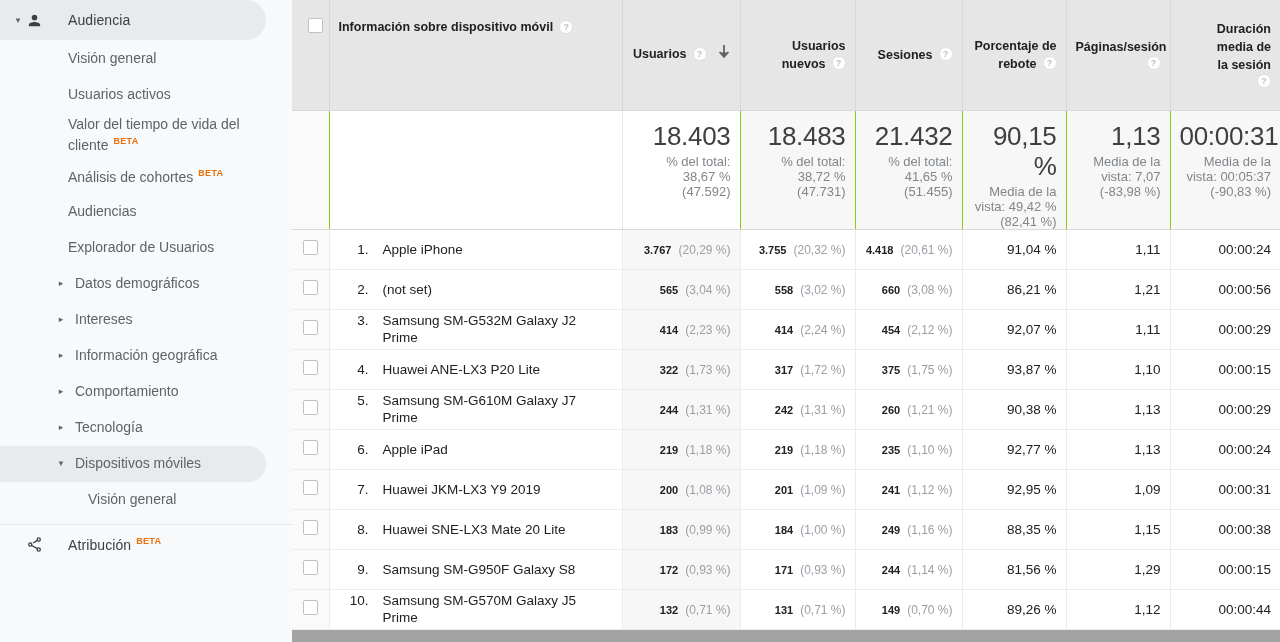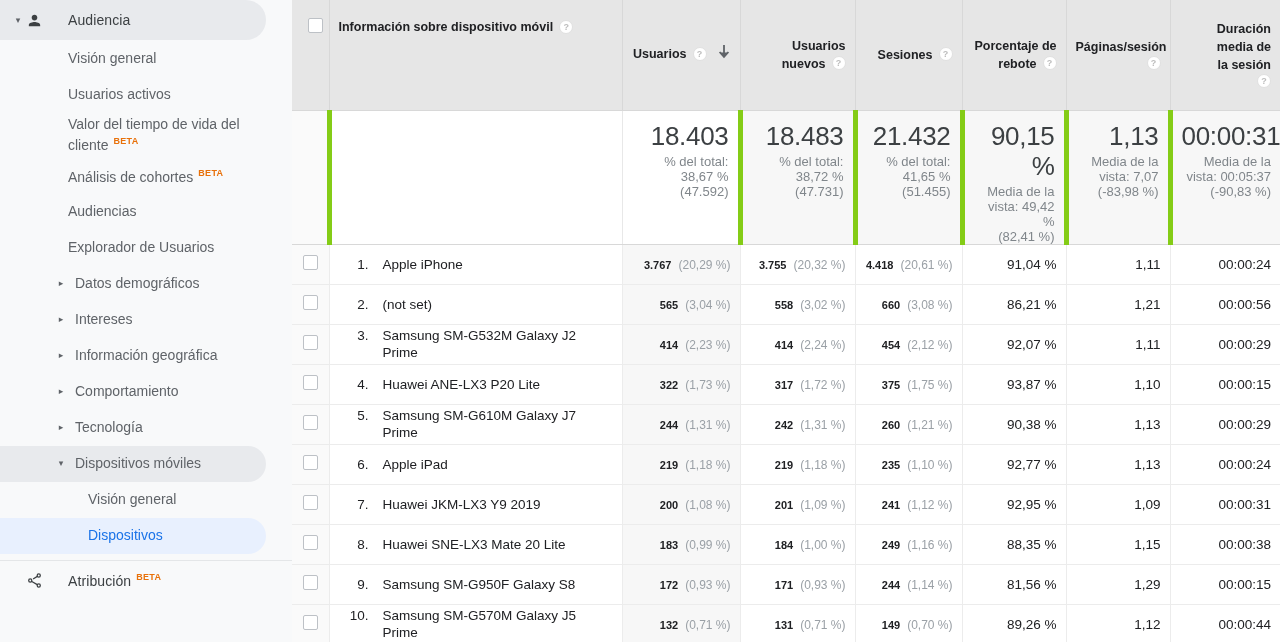--- a/index.html
+++ b/index.html
@@ -153,21 +153,21 @@
     display: inline-block;
   }
   th.th-chk .chk { margin: 18px 0 0 11px; }
   td.td-chk { background: #fafafa; text-align: center; border-right: 1px solid #e8e8e8; }
   td.td-chk .chk { margin: 0; }
 
   
   tr.summary td {
     height: 104px;
     vertical-align: top;
-    border-right: 5px solid #84cc16;
+    border-right: 1px solid #84cc16;
     border-bottom: 1px solid #d8d8d8;
     background: #f7f7f7;
     padding: 10px 9px 0 9px;
     text-align: right;
   }
   tr.summary td.td-chk { background: #fafafa; padding: 0; }
   tr.summary td.td-dim { background: #fff; border-right: 1px solid #e8e8e8; }
   tr.summary td.sorted-col { background: #fff; }
   tr.summary td:last-child { border-right: none; }
   .sum-big { font-size: 26px; color: #3c4043; font-weight: 400; line-height: 30px; letter-spacing: -.3px; }
@@ -255,23 +255,20 @@
         <div class="nav-item">
           <span class="bullet-caret">▸</span>
           <span class="itm-label">Tecnología</span>
         </div>
         <div class="nav-item expanded">
           <span class="bullet-caret">▾</span>
           <span class="itm-label">Dispositivos móviles</span>
         </div>
         <div class="nav-item sub">
           <span class="itm-label">Visión general</span>
-        </div>
-        <div class="nav-item selected sub">
-          <span class="itm-label">Dispositivos</span>
         </div>
         <div class="nav-divider"></div>
         <div class="nav-row">
           <div class="nav-section">
             <span class="sec-caret"></span>
             <span class="sec-icon">
               <svg width="17" height="17" viewBox="0 0 24 24" fill="none" stroke="#3c4043" stroke-width="1.8">
                 <circle cx="18" cy="5" r="2.2"></circle>
                 <circle cx="6" cy="12" r="2.2"></circle>
                 <circle cx="18" cy="19" r="2.2"></circle>

